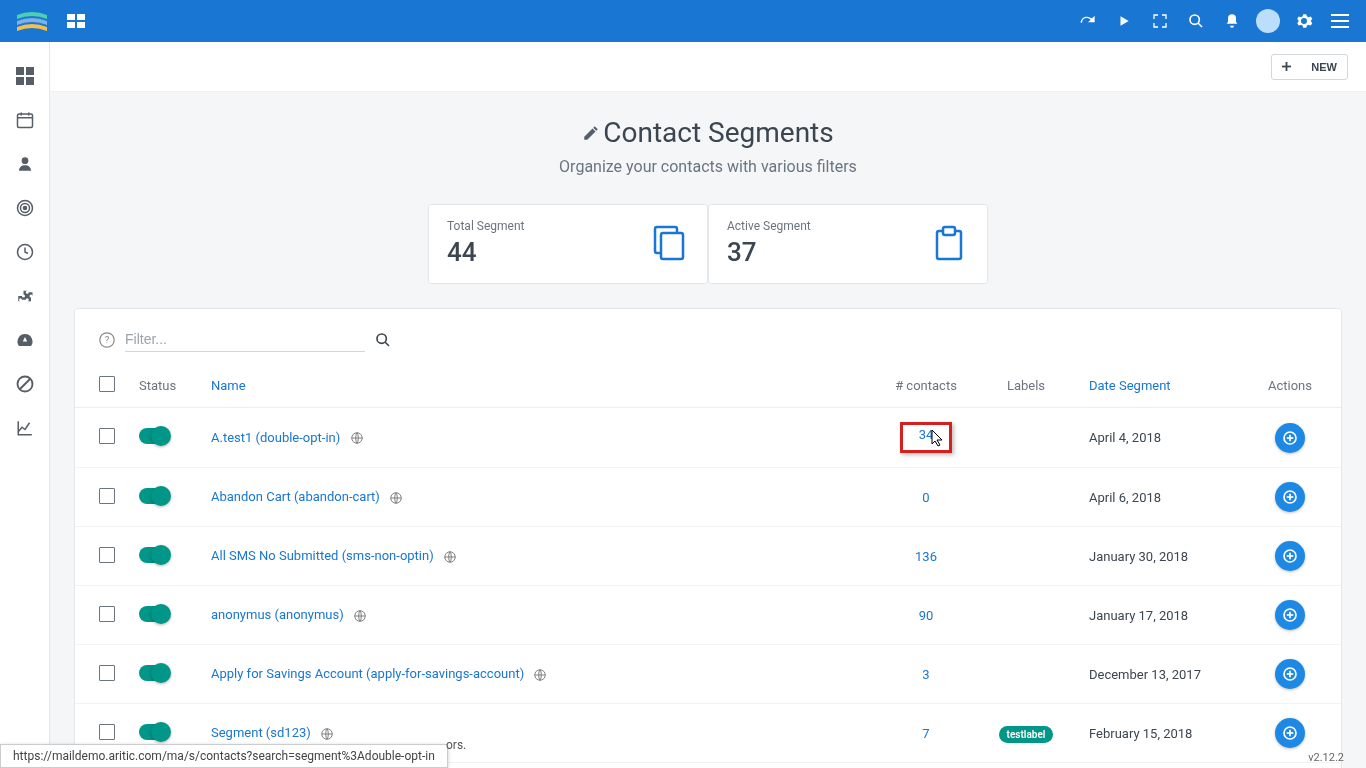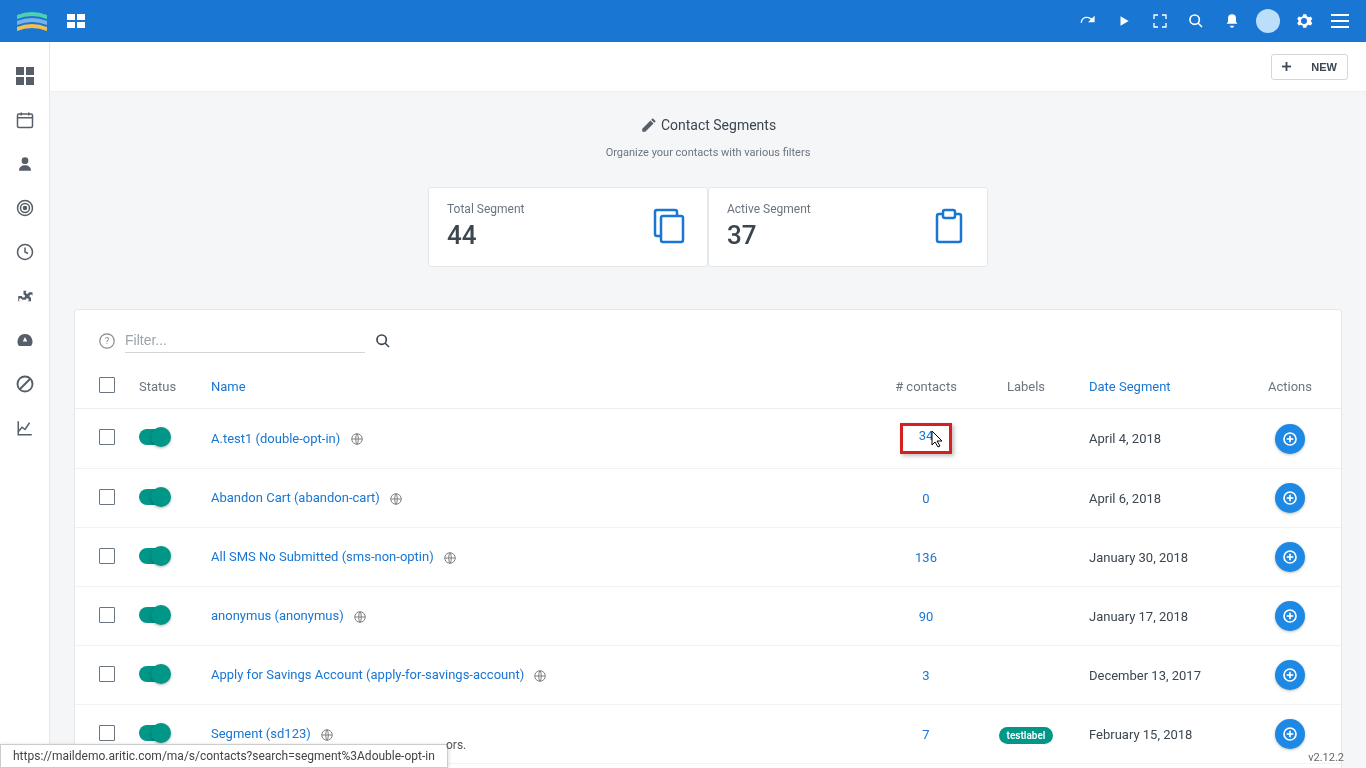--- a/index.html
+++ b/index.html
@@ -11,23 +11,23 @@
   .top-bar .spacer { flex: 1; }
   .top-bar .icon-btn { width: 36px; height: 40px; display:flex; align-items:center; justify-content:center; color:white; cursor:pointer; }
   .top-bar .avatar { width: 24px; height:24px; background:#bbdefb; border-radius:50%; }
   .container { display:flex; height: calc(768px - 42px); }
   .sidebar { width: 50px; background:#fff; border-right:1px solid #e6e6e6; padding-top:24px; display:flex; flex-direction:column; align-items:center; gap:24px; }
   .sidebar .s-icon { width:20px; height:20px; color:#565e67; cursor:pointer; display:flex; align-items:center; justify-content:center; }
   .main { flex:1; position:relative; overflow:auto; }
   .newbar { background:#fff; height:50px; display:flex; align-items:center; justify-content:flex-end; padding:0 18px; border-bottom:1px solid #eceef0; }
   .new-btn { border:1px solid #d1d7db; background:#fff; padding:6px 10px; font-size:11px; font-weight:600; color:#3c4650; border-radius:3px; cursor:pointer; display:flex; align-items:center; gap:20px; }
   .page-head { text-align:center; padding:24px 0 16px; }
-  .page-title { font-size:14px; color:#3c4650; font-weight:400; display:inline-flex; align-items:center; gap:3px; }
-  .page-sub { font-size:11px; color:#6b7580; margin-top:8px; }
-  .stats { display:flex; justify-content:center; margin:12px 0 42px; }
+  .page-title { font-size:28px; color:#3c4650; font-weight:400; display:inline-flex; align-items:center; gap:3px; }
+  .page-sub { font-size:16px; color:#6b7580; margin-top:8px; }
+  .stats { display:flex; justify-content:center; margin:12px 0 24px; }
   .stat-card { width:280px; background:#fff; border:1px solid #e3e7ea; border-radius:3px; padding:14px 18px 16px; display:flex; align-items:center; justify-content:space-between; }
   .stat-card .lab { font-size:12px; color:#6b7580; margin-bottom:4px; }
   .stat-card .val { font-size:26px; color:#3c4650; font-weight:500; }
   .stat-card .ico { width:40px; height:40px; color:#1976d2; }
   .panel { margin:0 24px 24px; background:#fff; border:1px solid #e3e7ea; border-radius:3px; }
   .filterbar { padding:18px 24px 8px; display:flex; align-items:center; }
   .help-ic { width:16px; height:16px; color:#888; margin-right:10px; }
   .filter-input { border:none; border-bottom:1px solid #d0d6da; padding:4px 0; width:240px; font-size:14px; outline:none; color:#555; }
   .filter-input::placeholder { color:#9aa4ac; }
   .search-ic { margin-left:10px; color:#555; cursor:pointer; }

